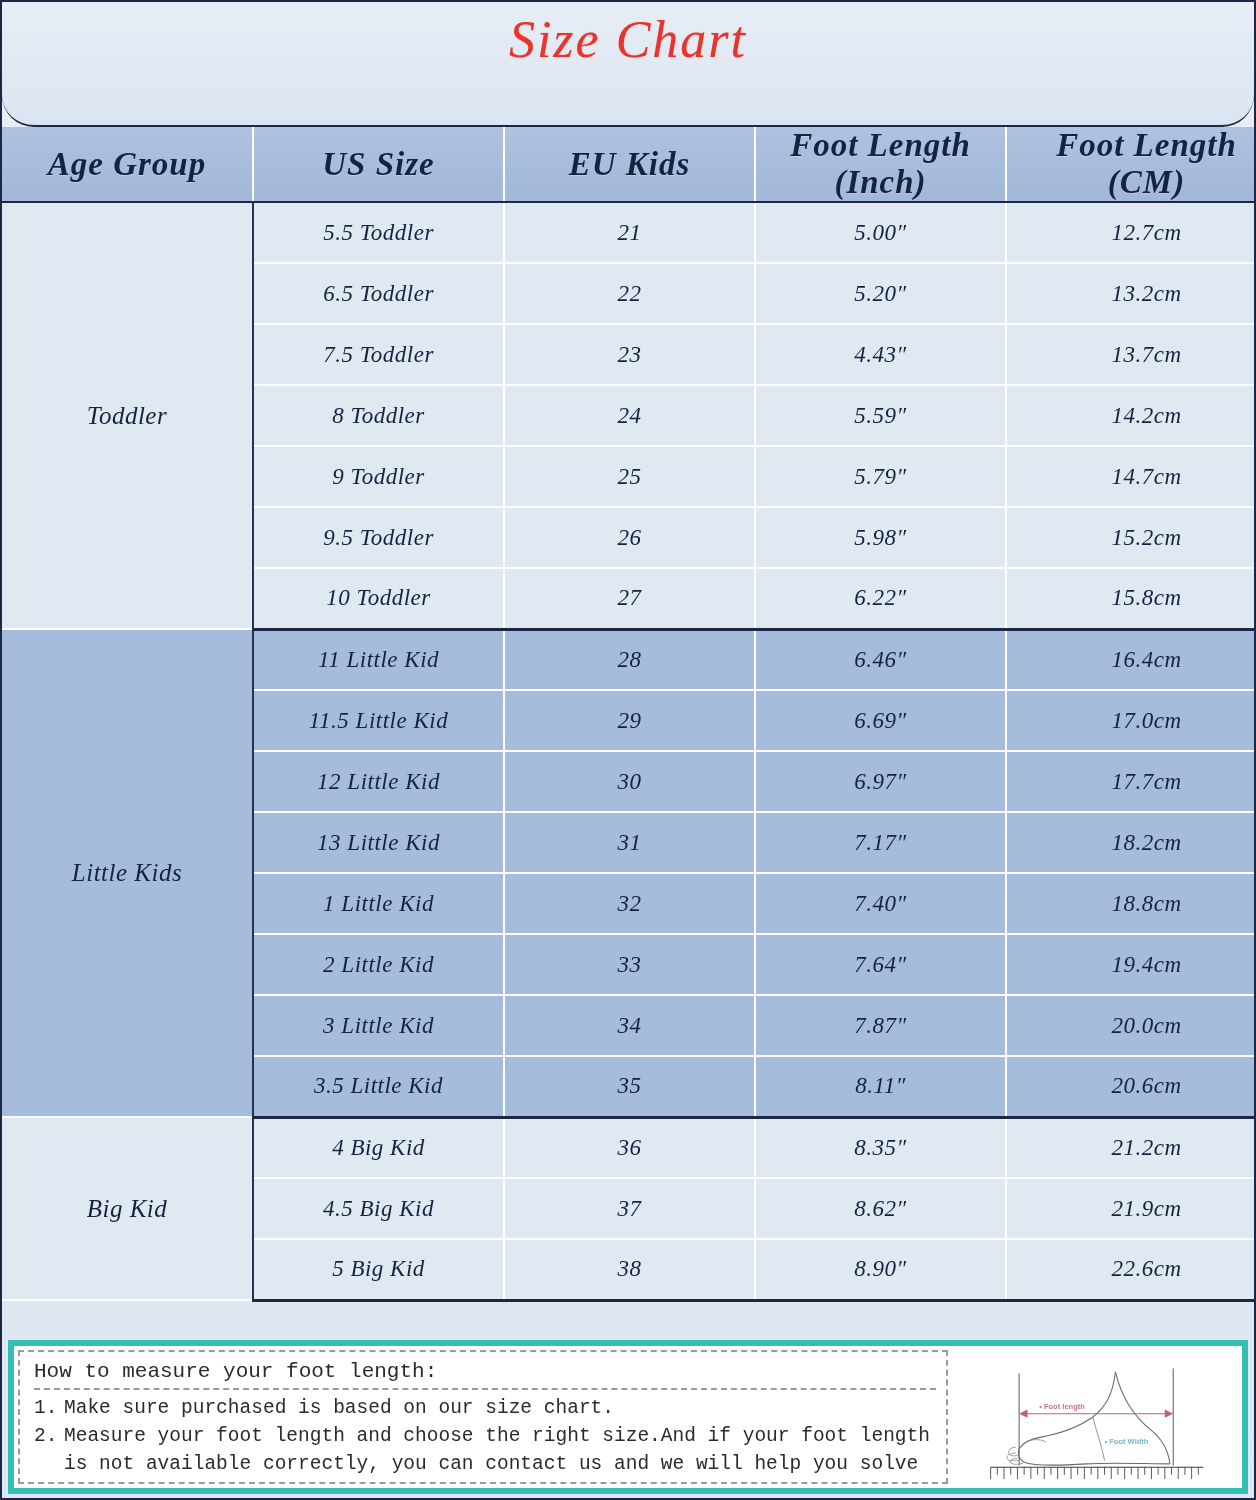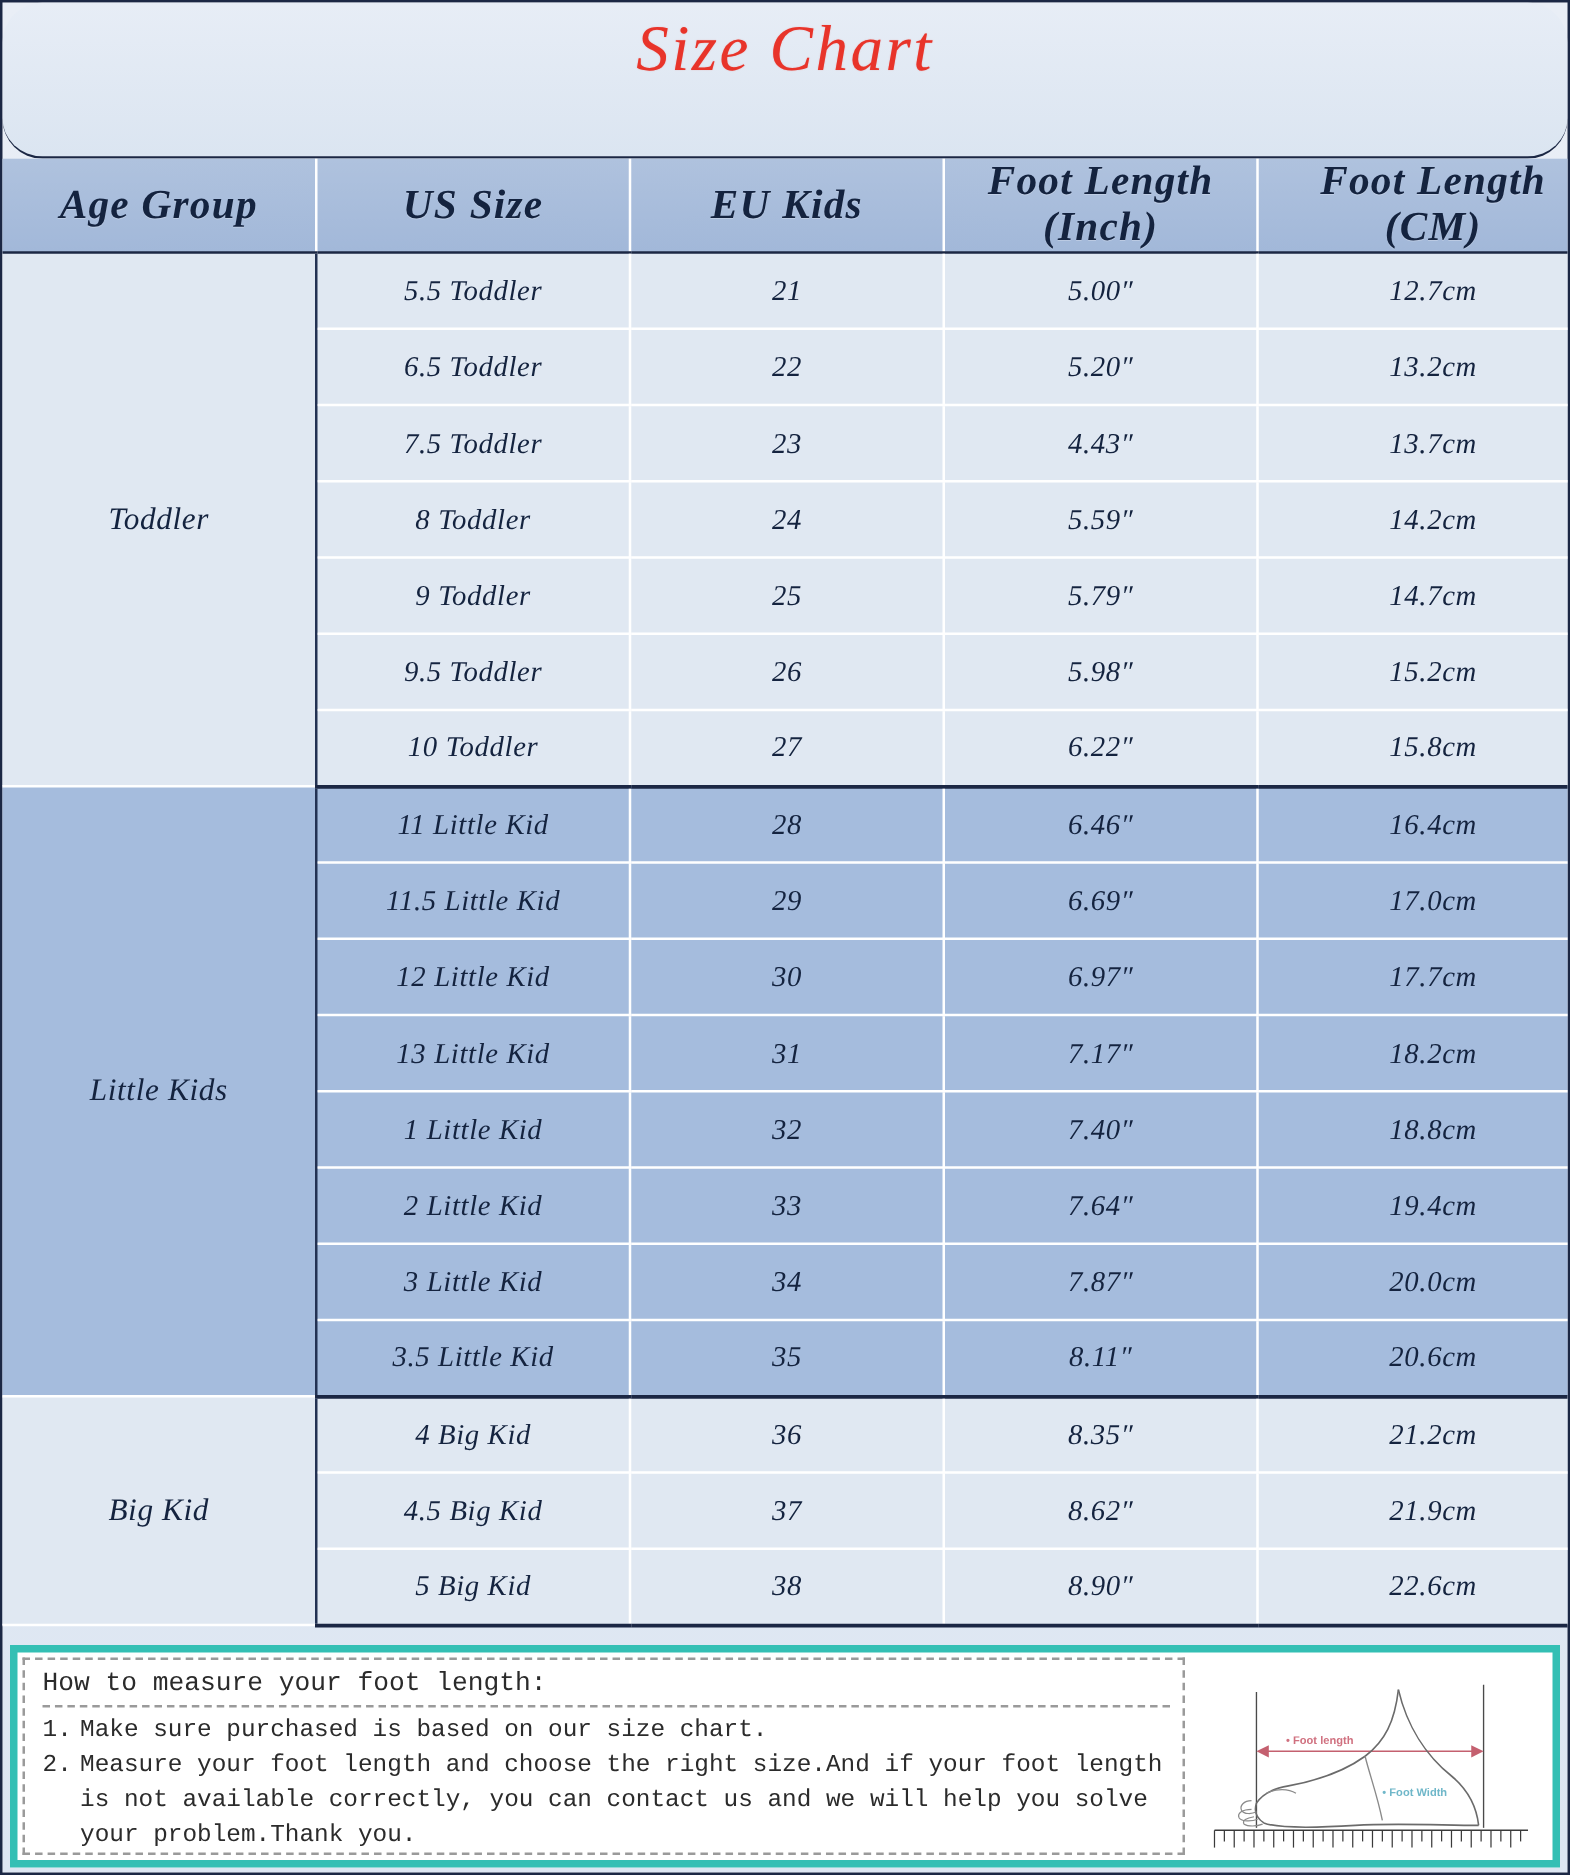--- a/index.html
+++ b/index.html
@@ -81,21 +81,21 @@
   tr.sec-little  td{background:#a5bcdd;}
   tr.sec-big     td{background:#e0e8f2;}
 
   
   tr.sec-end td{border-bottom:3px solid #1b2744;}
   tr.sec-last td{border-bottom:3px solid #1b2744;}
 
   
   .note-wrap{
     position:absolute;left:6px;right:6px;bottom:4px;
-    height:178px;box-sizing:border-box;
+    height:154px;box-sizing:border-box;
     border:6px solid #34bfb4;
     background:#ffffff;
     display:flex;
   }
   .note-text{
     flex:1 1 auto;
     box-sizing:border-box;
     padding:8px 10px 6px 14px;
     border:2px dashed #9a9a9a;
     margin:4px;

